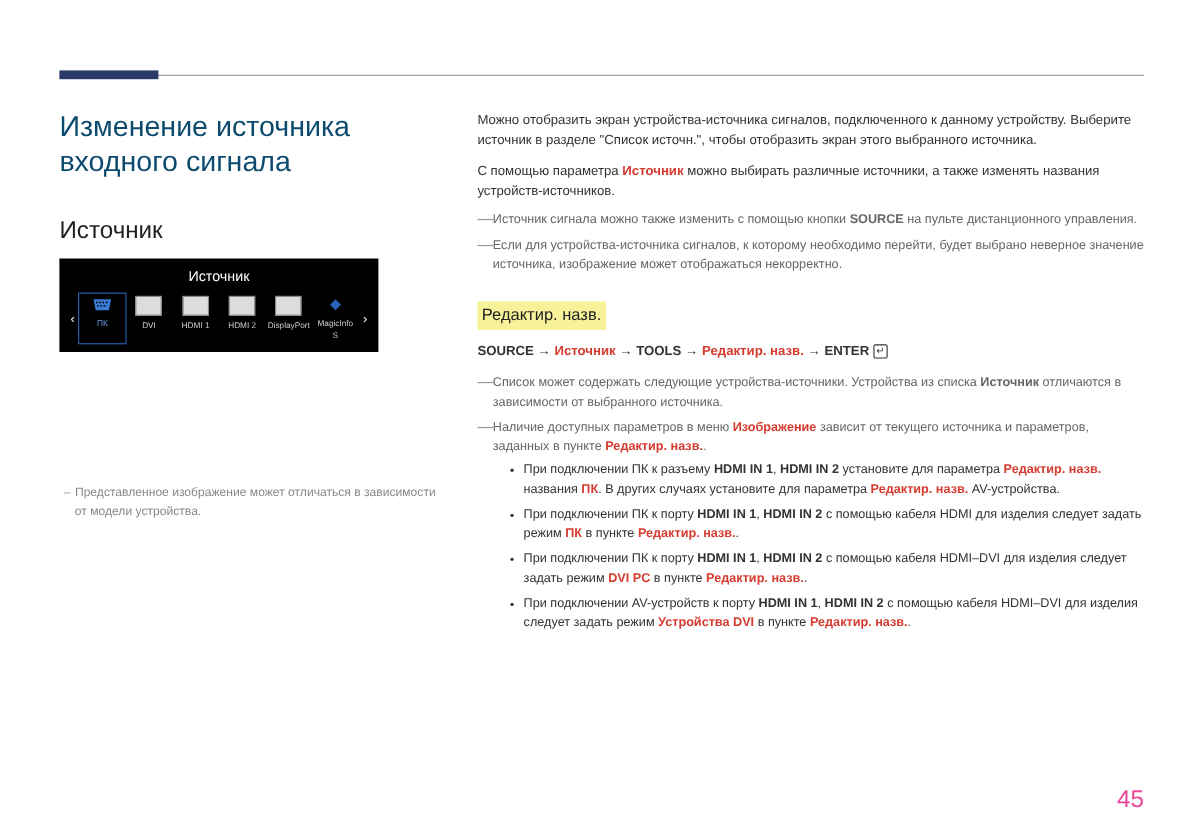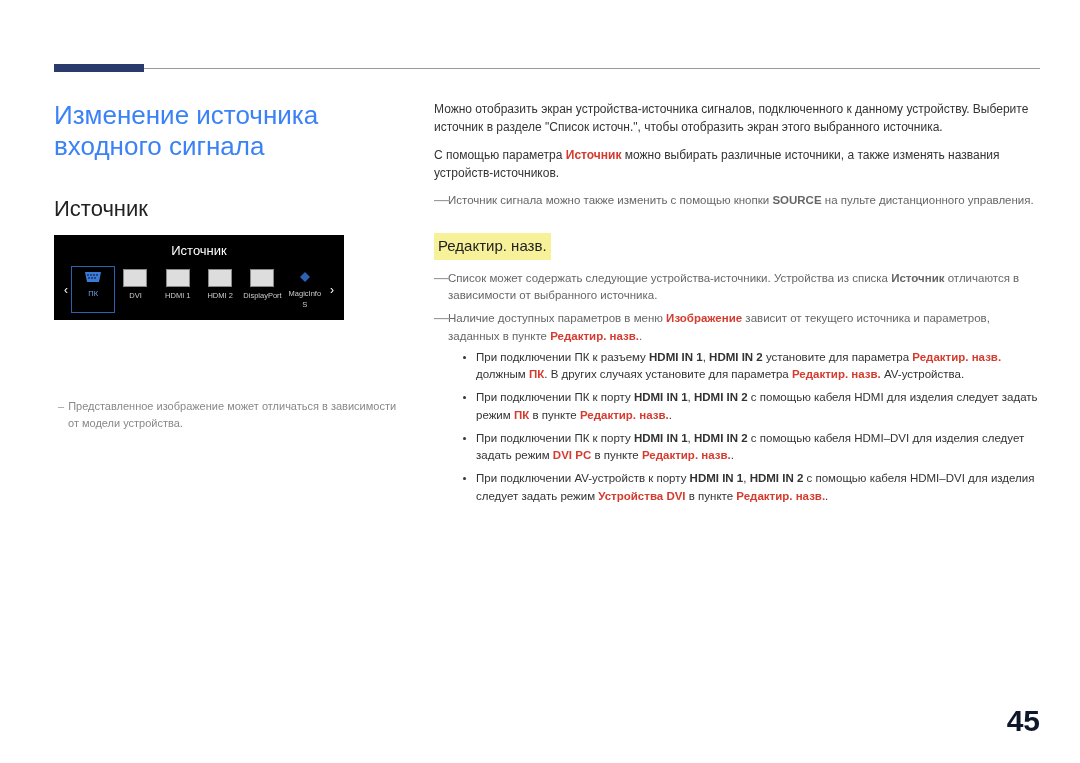--- a/index.html
+++ b/index.html
@@ -42,21 +42,21 @@
   .col-left {
     width: 350px;
     flex: 0 0 350px;
   }
   .col-right {
     flex: 1 1 auto;
   }
   h1.title {
     font-size: 26px;
     font-weight: 400;
-    color: #3b82f6;
+    color: #0c4a6e;
     margin: 0 0 30px 0;
     line-height: 1.2;
   }
   h2.subtitle {
     font-size: 22px;
     font-weight: 400;
     color: #222;
     margin: 0 0 10px 0;
   }
   .path {
@@ -128,21 +128,21 @@
     outline: 1px solid #2a63b4;
     outline-offset: 2px;
   }
   .item.selected .label { color: #6ca0ea; }
   .icon.mi   { background: #000; border: none; }
   .icon.mi svg { display: block; margin: 0 auto; }
 
   .disclaimer {
     font-size: 11px;
     color: #888;
-    margin-top: 78px;
+    margin-top: 120px;
     padding-left: 14px;
     text-indent: -10px;
   }
   .disclaimer::before{
     content: "–";
     color:#999;
     padding-right:4px;
   }
 
   
@@ -178,23 +178,23 @@
     border-radius:2px;
     font-size:9px;
     line-height:11px;
     padding:0 2px;
     vertical-align:1px;
   }
   .page-num {
     position: absolute;
     bottom: 20px;
     right: 40px;
-    font-size: 30px;
-    color: #0f172a;
-    font-weight: 700;
+    font-size: 22px;
+    color: #ec4899;
+    font-weight: 400;
   }
 </style>
 </head>
 <body>
 
 <div class="header-rule"></div>
 <div class="header-accent"></div>
 
 <div class="page">
 
@@ -261,35 +261,39 @@
 
     <p class="body-p">Можно отобразить экран устройства-источника сигналов, подключенного к данному устройству. Выберите источник в разделе "Список источн.", чтобы отобразить экран этого выбранного источника.</p>
     <p class="body-p">
       <span>С помощью параметра </span><span class="red-b">Источник</span><span> можно выбирать различные источники, а также изменять названия устройств-источников.</span>
     </p>
 
     <ul class="dash-list">
       <li>
         <span>Источник сигнала можно также изменить с помощью кнопки </span><b>SOURCE</b><span> на пульте дистанционного управления.</span>
       </li>
+      <li>Если для устройства-источника сигналов, к которому необходимо перейти, будет выбрано неверное значение источника, изображение может отображаться некорректно.</li>
     </ul>
 
     <div><span class="hl-yellow">Редактир. назв.</span></div>
 
+    <div class="path">
+      <b>SOURCE</b> → <span class="red-b">Источник</span> → <b>TOOLS</b> → <span class="red-b">Редактир. назв.</span> → <b>ENTER</b> <span class="enter-icon">↵</span>
+    </div>
 
 
     <ul class="dash-list">
       <li>
         <span>Список может содержать следующие устройства-источники. Устройства из списка </span><b>Источник</b><span> отличаются в зависимости от выбранного источника.</span>
       </li>
       <li>
         <span>Наличие доступных параметров в меню </span><span class="red-b">Изображение</span><span> зависит от текущего источника и параметров, заданных в пункте </span><span class="red-b">Редактир. назв.</span><span>.</span>
         <ul class="sub-bullets">
           <li>
-            <span>При подключении ПК к разъему </span><b>HDMI IN 1</b><span>, </span><b>HDMI IN 2</b><span> установите для параметра </span><span class="red-b">Редактир. назв.</span><span> должным </span><span class="red-b">ПК</span><span>. В других случаях установите для параметра </span><span class="red-b">Редактир. назв.</span><span> AV-устройства.</span>
+            <span>При подключении ПК к разъему </span><b>HDMI IN 1</b><span>, </span><b>HDMI IN 2</b><span> установите для параметра </span><span class="red-b">Редактир. назв.</span><span> названия </span><span class="red-b">ПК</span><span>. В других случаях установите для параметра </span><span class="red-b">Редактир. назв.</span><span> AV-устройства.</span>
           </li>
           <li>
             <span>При подключении ПК к порту </span><b>HDMI IN 1</b><span>, </span><b>HDMI IN 2</b><span> с помощью кабеля HDMI для изделия следует задать режим </span><span class="red-b">ПК</span><span> в пункте </span><span class="red-b">Редактир. назв.</span><span>.</span>
           </li>
           <li>
             <span>При подключении ПК к порту </span><b>HDMI IN 1</b><span>, </span><b>HDMI IN 2</b><span> с помощью кабеля HDMI–DVI для изделия следует задать режим </span><span class="red-b">DVI PC</span><span> в пункте </span><span class="red-b">Редактир. назв.</span><span>.</span>
           </li>
           <li>
             <span>При подключении AV-устройств к порту </span><b>HDMI IN 1</b><span>, </span><b>HDMI IN 2</b><span> с помощью кабеля HDMI–DVI для изделия следует задать режим </span><span class="red-b">Устройства DVI</span><span> в пункте </span><span class="red-b">Редактир. назв.</span><span>.</span>
           </li>

